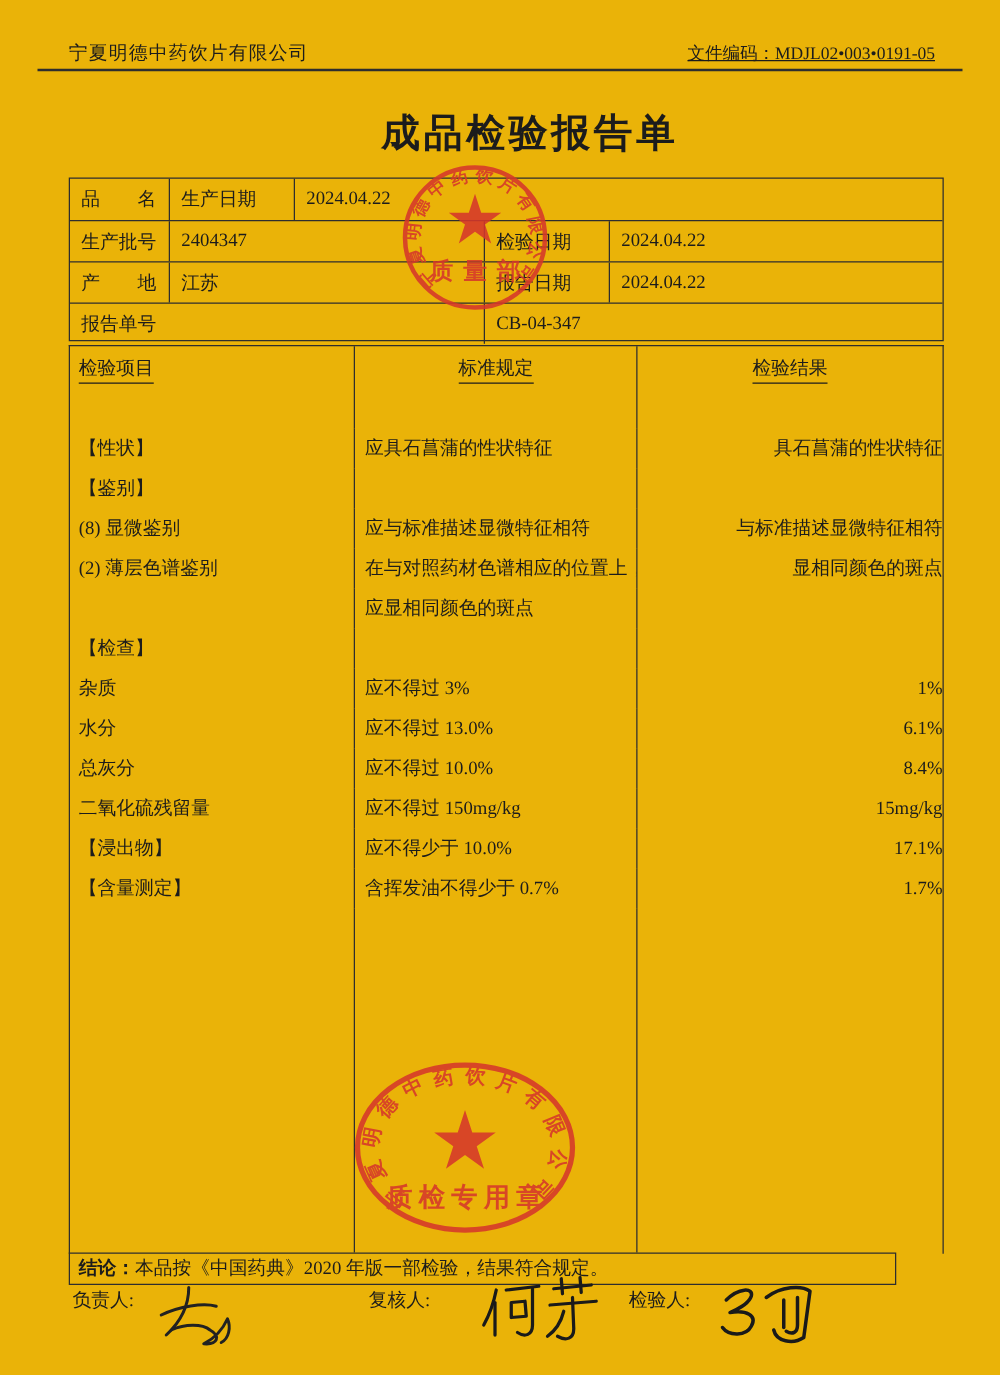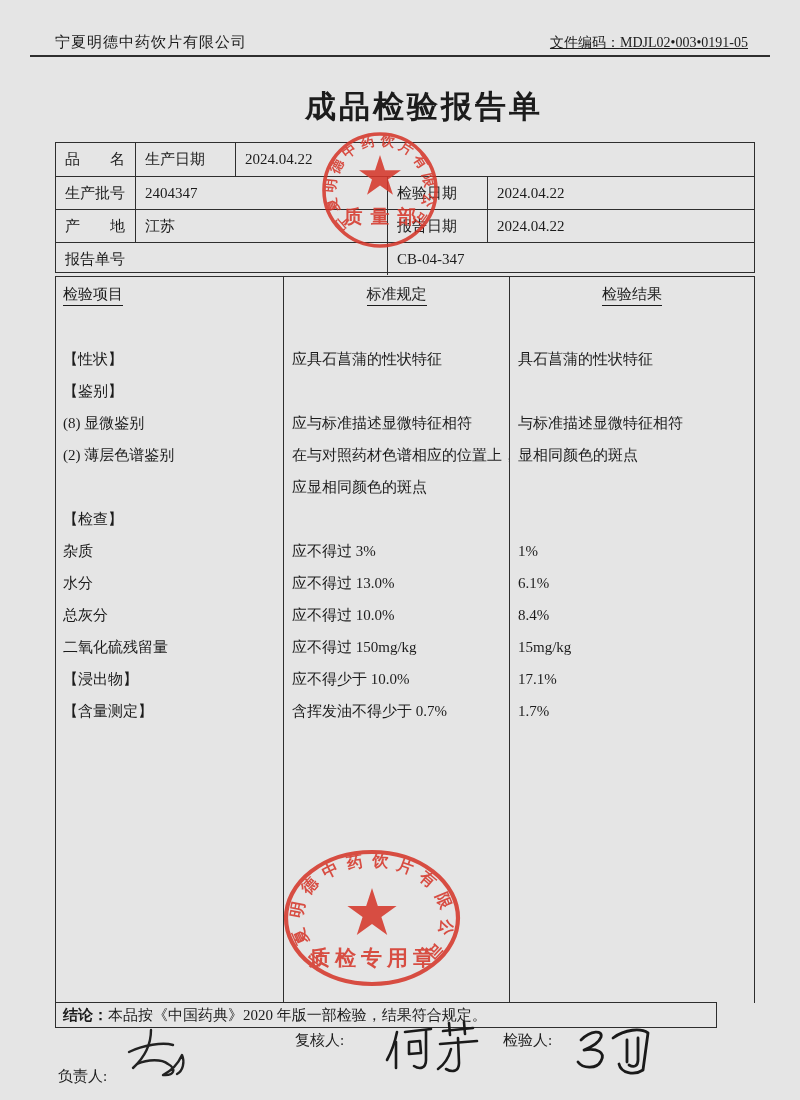--- a/index.html
+++ b/index.html
@@ -1,17 +1,17 @@
 <!DOCTYPE html>
 <html><head>
 <meta charset="utf-8">
 <style>
   html,body{margin:0;padding:0;background:#ffffff;}
   .page{
-    position:relative;width:800px;height:1100px;background:#e5e5e5;overflow:hidden;
+    position:relative;width:800px;height:1100px;background:#eab308;overflow:hidden;
     font-family:"Liberation Serif","DejaVu Serif",serif;color:#1c1c1c;
   }
   .abs{position:absolute;}
   
   .company{left:55px;top:33px;font-size:15px;letter-spacing:1px;}
   .doccode{right:52px;top:34px;font-size:14px;text-decoration:underline;}
   .head-rule{left:30px;top:55px;width:740px;height:2px;background:#2e2e2e;}
   
   .title{left:0;top:86px;width:800px;text-align:center;font-size:31px;font-weight:bold;letter-spacing:3px;padding-left:24px;}
   
@@ -26,38 +26,38 @@
   .cC{width:100px;}
   .cD{width:267px;}
   .cAB{width:331px;}
   .cCD{width:367px;}
   
   .main-table{left:55px;top:276px;width:700px;height:727px;border:1px solid #2e2e2e;border-bottom:none;box-sizing:border-box;}
   .mt-header{display:flex;height:66px;}
   .mt-cell{box-sizing:border-box;border-left:1px solid #2e2e2e;}
   .mt-cell.c1{width:227px;border-left:none;}
   .mt-cell.c2{width:226px;}
-  .mt-cell.c3{width:245px;}
+  .mt-cell.c3{width:245px;text-align:right;}
   .mt-header .mt-cell{padding-top:8px;font-size:15px;}
   .mt-header .c1{padding-left:7px;}
   .mt-header .c2,.mt-header .c3{text-align:center;}
   .hdr-u{border-bottom:1px solid #1c1c1c;padding-bottom:3px;}
   .mt-row{display:flex;height:32px;}
   .mt-row .mt-cell{font-size:15px;line-height:32px;white-space:pre;overflow:hidden;}
   .mt-row .c1{padding-left:7px;}
   .mt-row .c2{padding-left:8px;}
   .mt-row .c3{padding-left:8px;}
   .mt-filler{display:flex;height:275px;}
   
   .conclusion{left:55px;top:1002px;width:662px;height:26px;border:1px solid #2e2e2e;box-sizing:border-box;
     font-size:15px;line-height:24px;padding-left:7px;white-space:pre;}
   .conclusion b{font-weight:bold;}
   
   .sig-label{top:1031px;font-size:15px;}
-  .sl1{left:58px;margin-top:36px;} .sl2{left:295px;} .sl3{left:503px;}
+  .sl1{left:58px;} .sl2{left:295px;} .sl3{left:503px;}
   .sig-svg{pointer-events:none;}
   
   .stamp{pointer-events:none;opacity:0.87;}
 </style>
 </head>
 <body>
 
 <div class="page">
 
   <div class="abs company">宁夏明德中药饮片有限公司</div>

